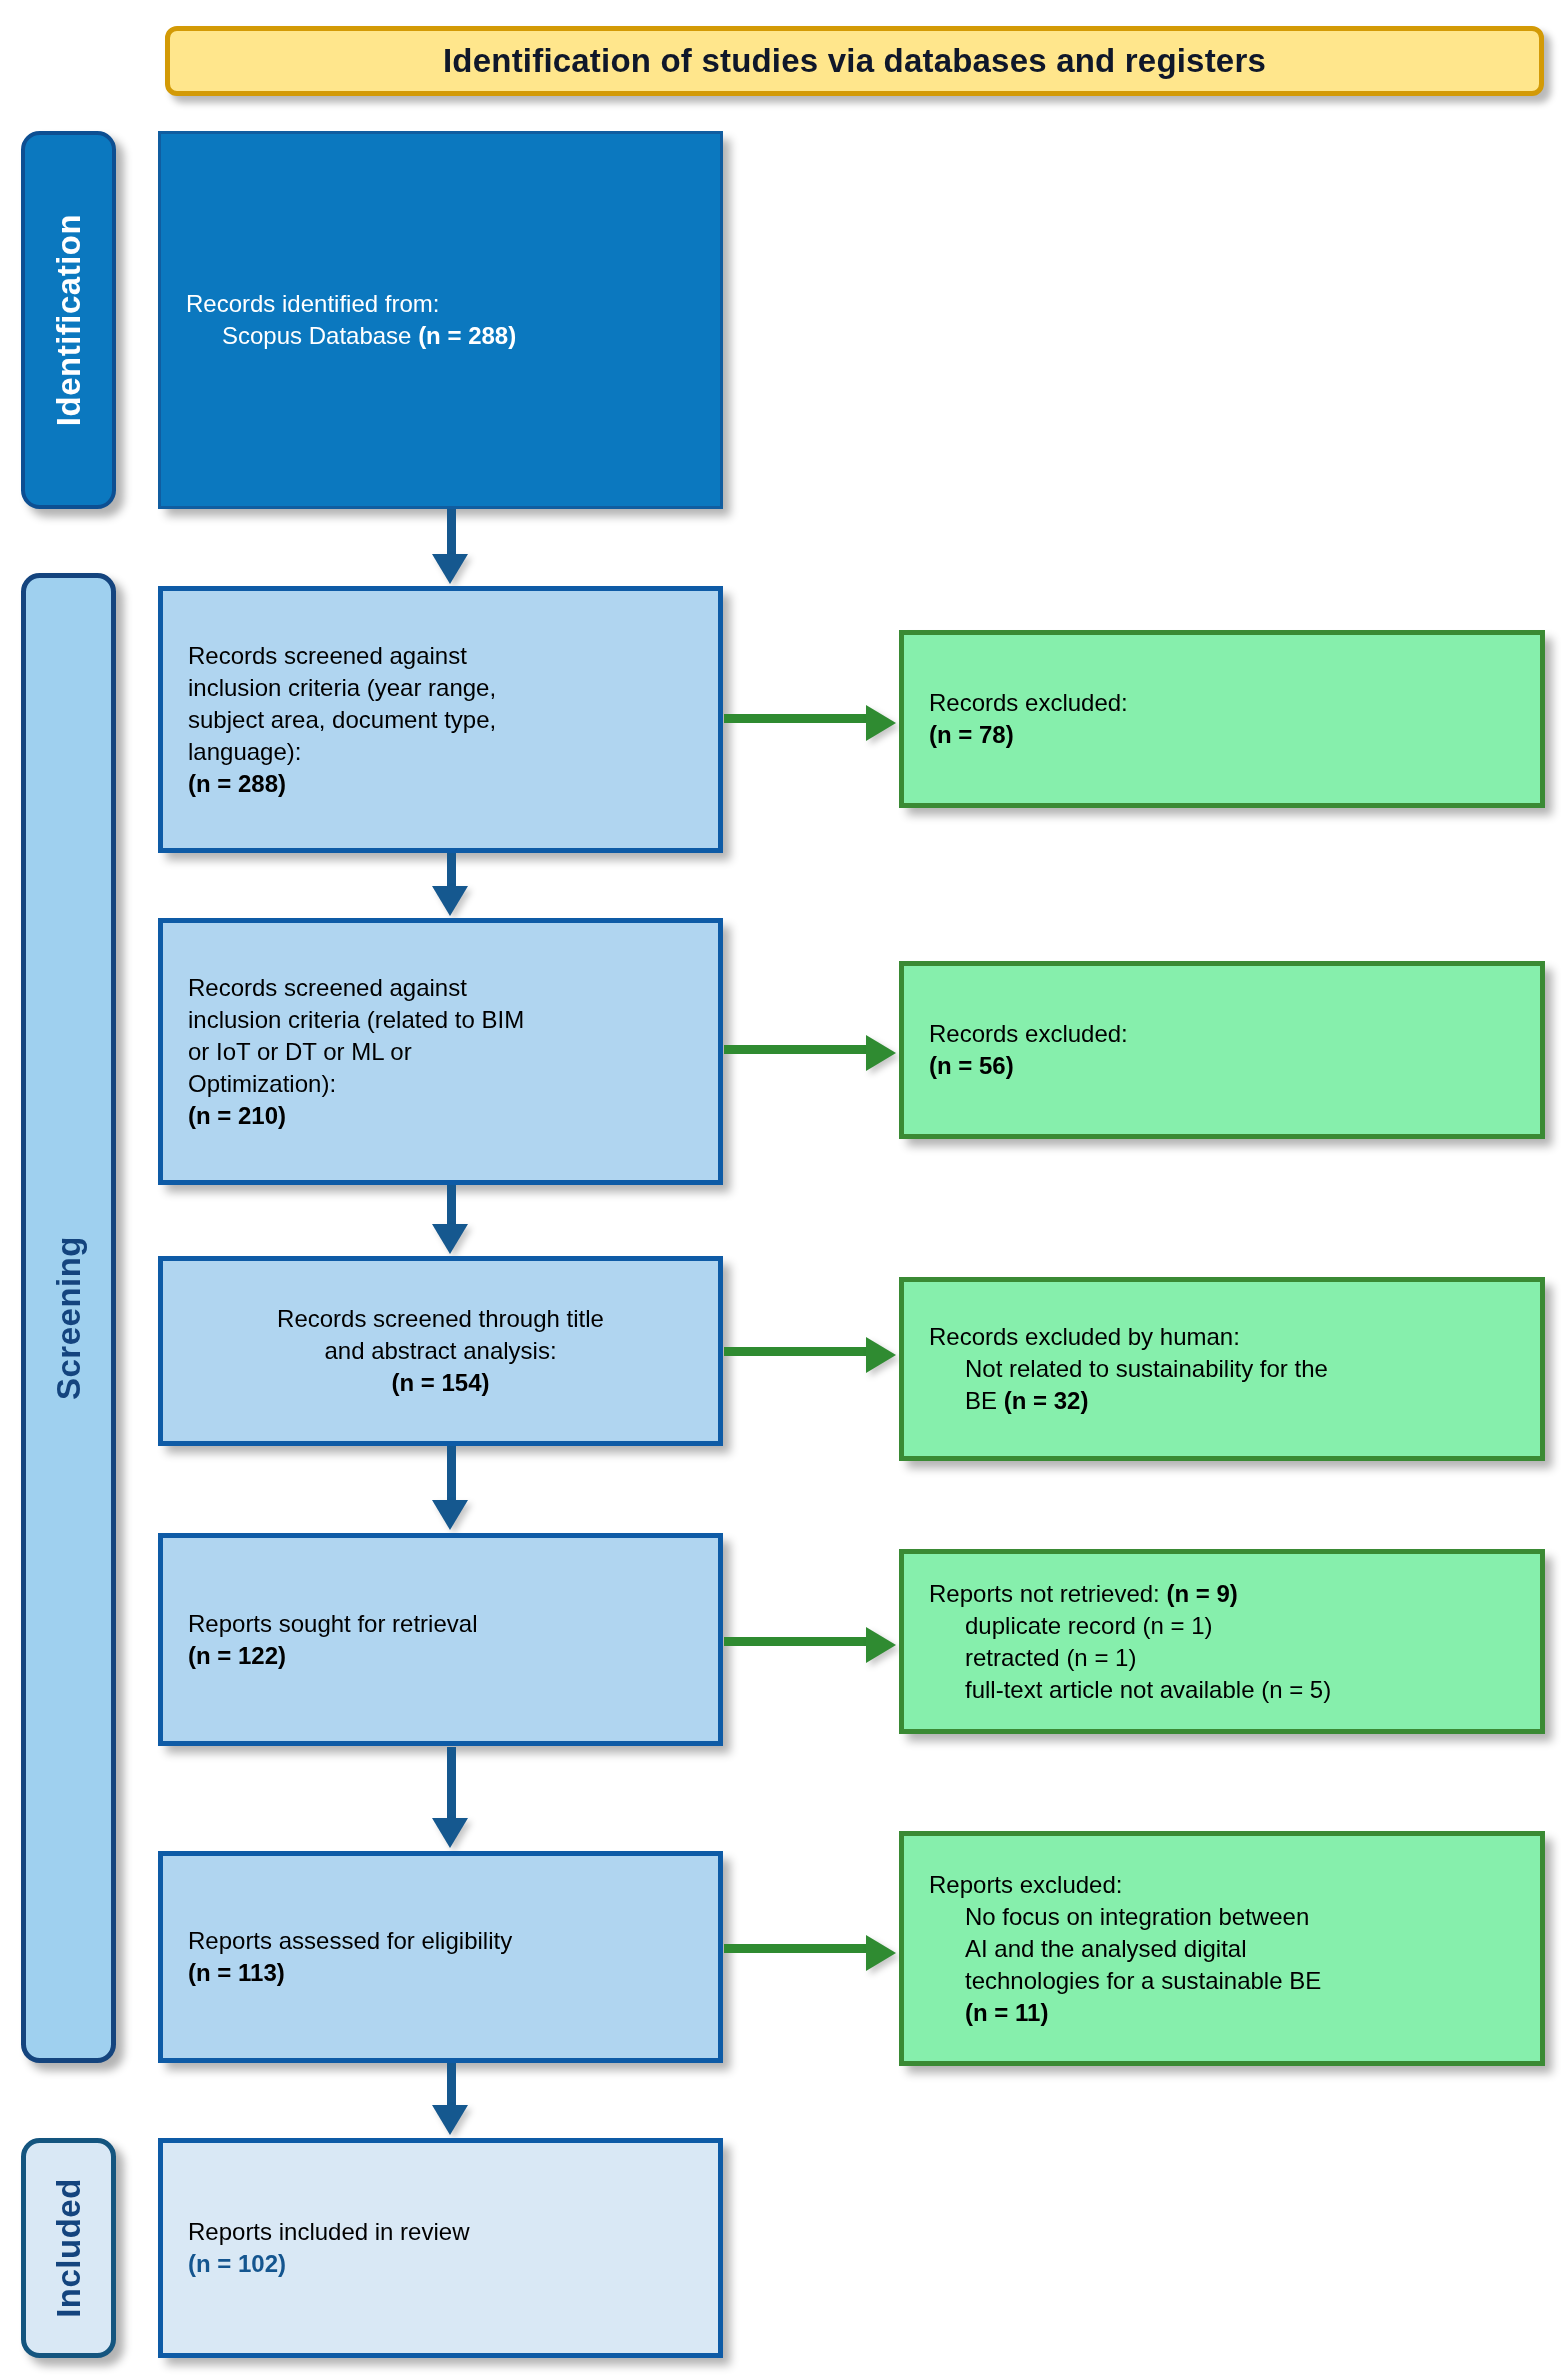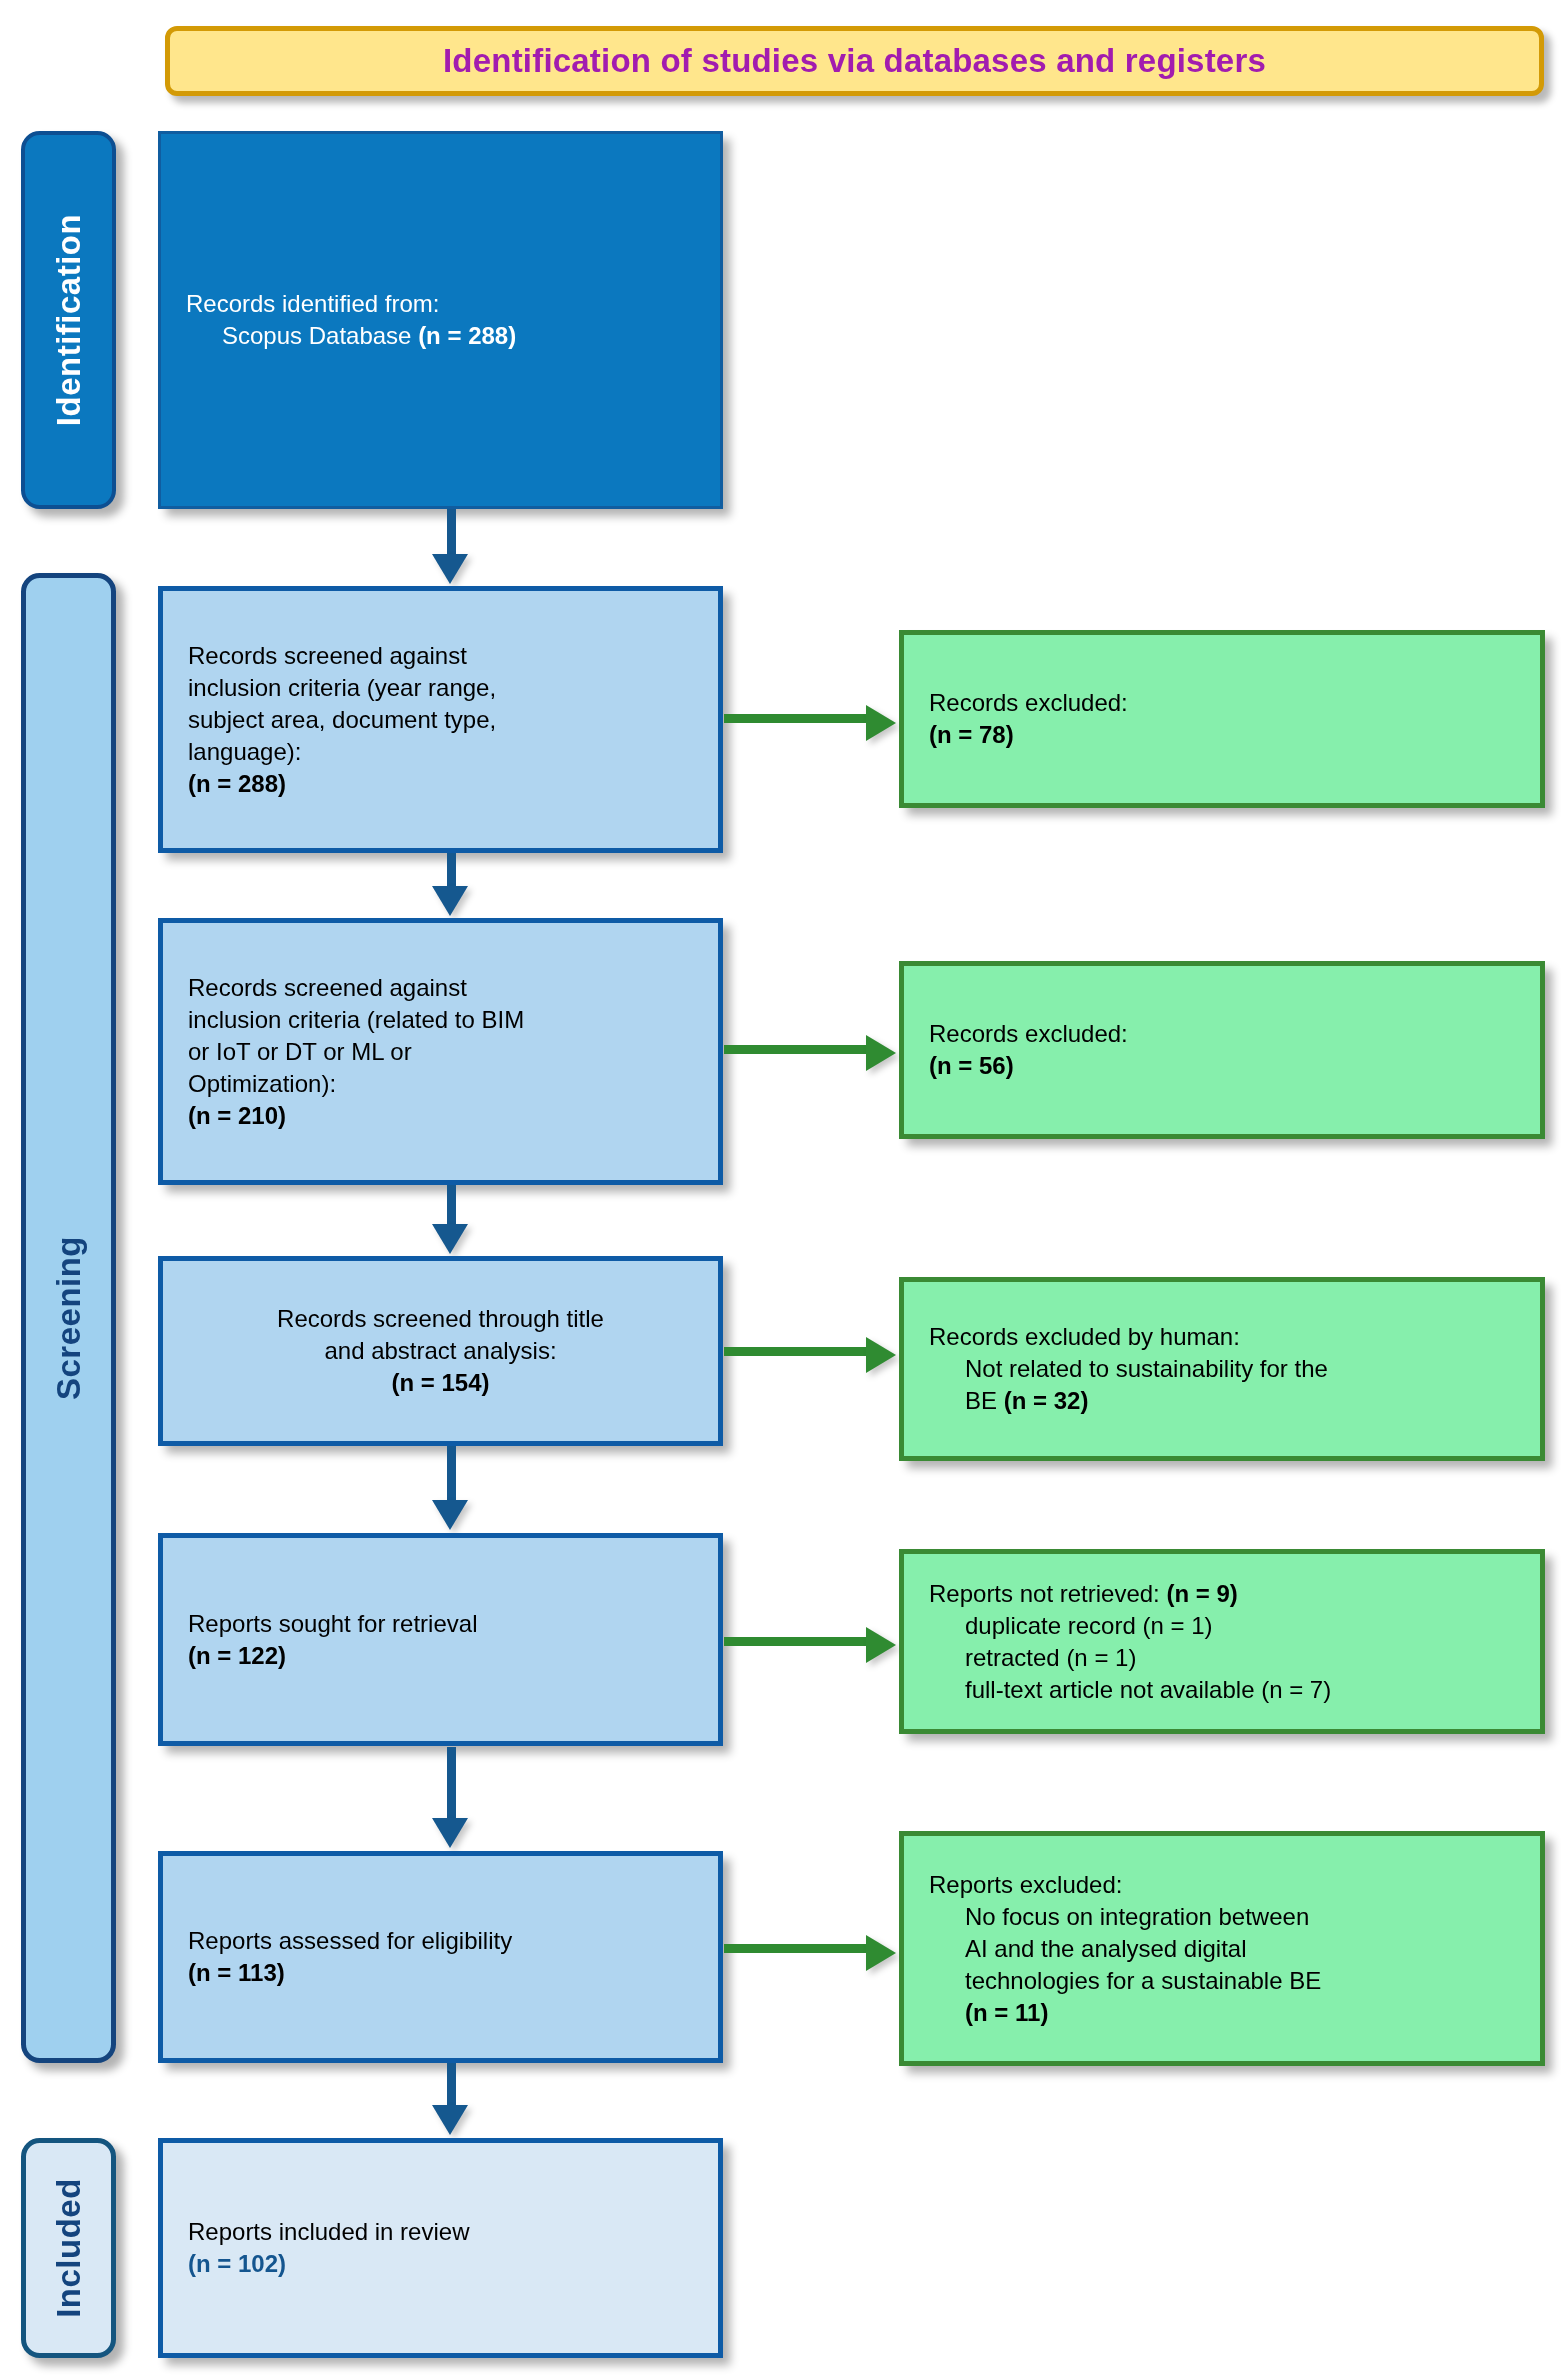--- a/index.html
+++ b/index.html
@@ -51,21 +51,21 @@
     box-shadow: 6.6px 6.6px 7.7px rgba(0,0,0,0.28);
   }
   #header-banner .hdr-label {
     position: absolute;
     inset: 0;
     display: flex;
     align-items: center;
     justify-content: center;
     font-size: 33px;
     font-weight: bold;
-    color: #a21caf;
+    color: #0f172a;
     letter-spacing: 0.2px;
   }
 
   
   .stage-tab {
     position: absolute;
     left: 21px;
     width: 95px;
     border-radius: 18.7px;
     box-shadow: 7.1px 7.1px 8.2px rgba(0,0,0,0.30);
@@ -313,21 +313,21 @@
   </div>
 
   <div class="h-line" id="hl-4"></div>
   <div class="h-head" id="hh-4"></div>
 
   <div class="box green-box" id="box-excl-4">
     <div class="box-text">
       <span class="ln"><span>Reports not retrieved: </span><span class="b">(n = 9)</span></span>
       <span class="ln ind">duplicate record (n = 1)</span>
       <span class="ln ind">retracted (n = 1)</span>
-      <span class="ln ind">full-text article not available (n = 7)</span>
+      <span class="ln ind">full-text article not available (n = 5)</span>
     </div>
   </div>
 
   <div class="v-line" id="vl-5"></div>
   <div class="v-head" id="vh-5"></div>
 
   <div class="box blue-box" id="box-eligible">
     <div class="box-text">
       <span class="ln">Reports assessed for eligibility</span>
       <span class="ln b">(n = 113)</span>

